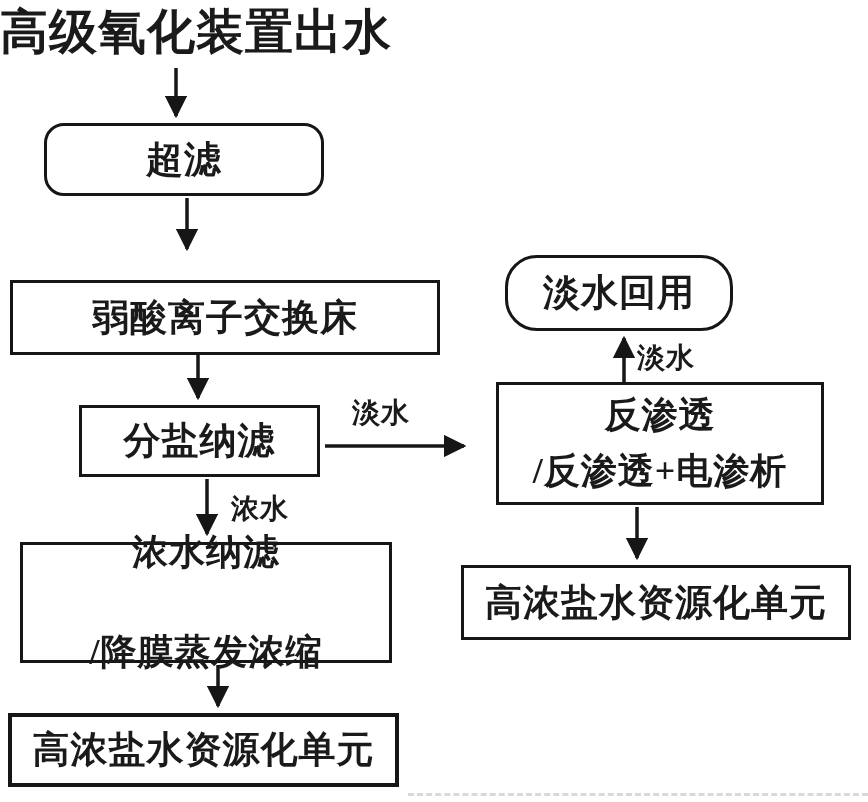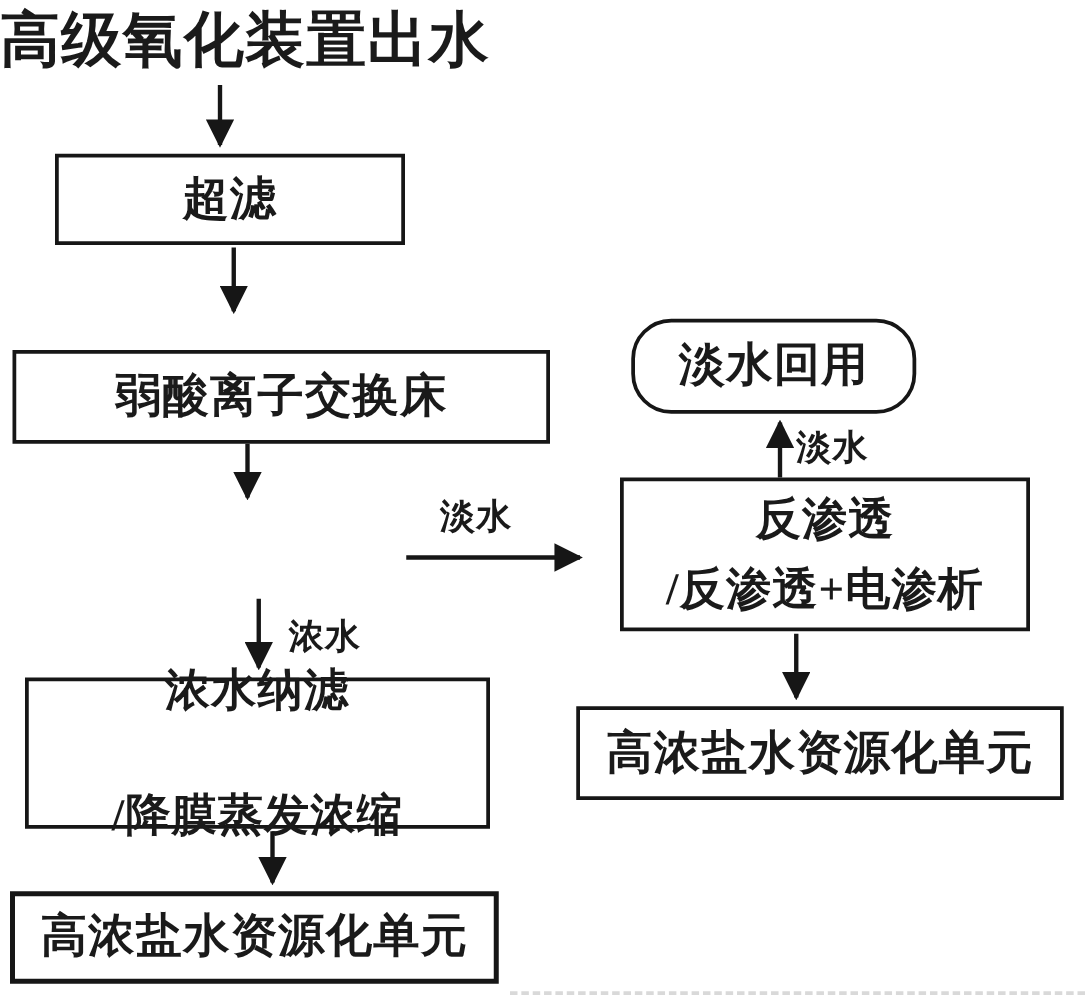--- a/index.html
+++ b/index.html
@@ -37,21 +37,21 @@
   }
   .free-label {
     position: absolute;
     font-weight: bold;
     color: #1a1a1a;
     white-space: nowrap;
   }
   .title-label { font-size: 48px; letter-spacing: 1px; }
   .edge-label  { font-size: 28px; letter-spacing: 1px; }
   
-  .b-uf        { left: 44px;  top: 123px; width: 280px; height: 73px; }
+  .b-uf        { left: 44px;  top: 123px; width: 280px; height: 73px; border-radius: 20px; }
   .b-wac       { left: 10px;  top: 256px; width: 430px; height: 75px; margin-top: 24px; }
   .b-nf        { left: 79px;  top: 405px; width: 241px; height: 72px; }
   .b-concnf    { left: 20px;  top: 542px; width: 372px; height: 121px; font-size: 36px; line-height: 1.55; gap: 44px; }
   .b-brine-l   { left: 8px;   top: 713px; width: 391px; height: 74px; border-width: 4px; }
   .b-reuse     { left: 505px; top: 255px; width: 228px; height: 76px; border-radius: 32px; }
   .b-ro        { left: 496px; top: 382px; width: 328px; height: 123px; font-size: 36px; line-height: 1.55; }
   .b-brine-r   { left: 461px; top: 565px; width: 390px; height: 75px; }
   .l-fresh-ro  { left: 352px; top: 394px; }
   .l-conc      { left: 231px; top: 490px; }
   .l-fresh-up  { left: 637px; top: 339px; }
@@ -86,20 +86,23 @@
   <div class="free-label title-label">高级氧化装置出水</div>
 
   <div class="box b-uf">
     <span>超滤</span>
   </div>
 
   <div class="box b-wac">
     <span>弱酸离子交换床</span>
   </div>
 
+  <div class="box b-nf">
+    <span>分盐纳滤</span>
+  </div>
 
   <div class="box b-concnf">
     <span>浓水纳滤</span>
     <span>/降膜蒸发浓缩</span>
   </div>
 
   <div class="box b-brine-l">
     <span>高浓盐水资源化单元</span>
   </div>
 

